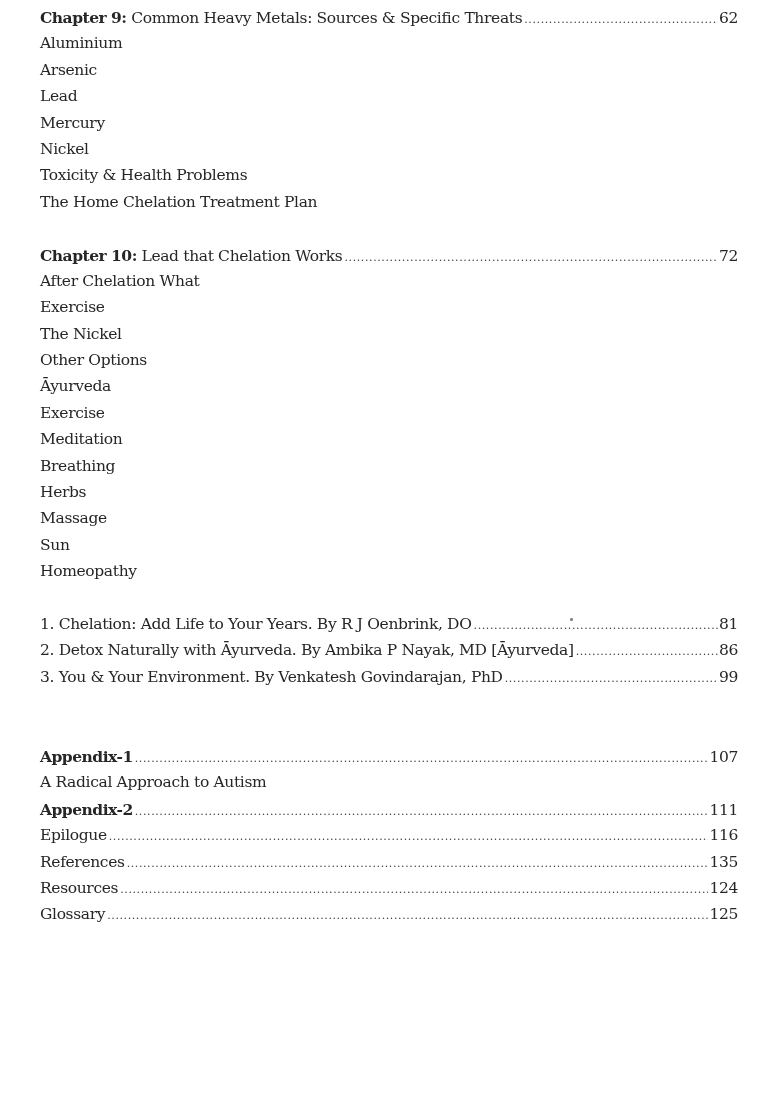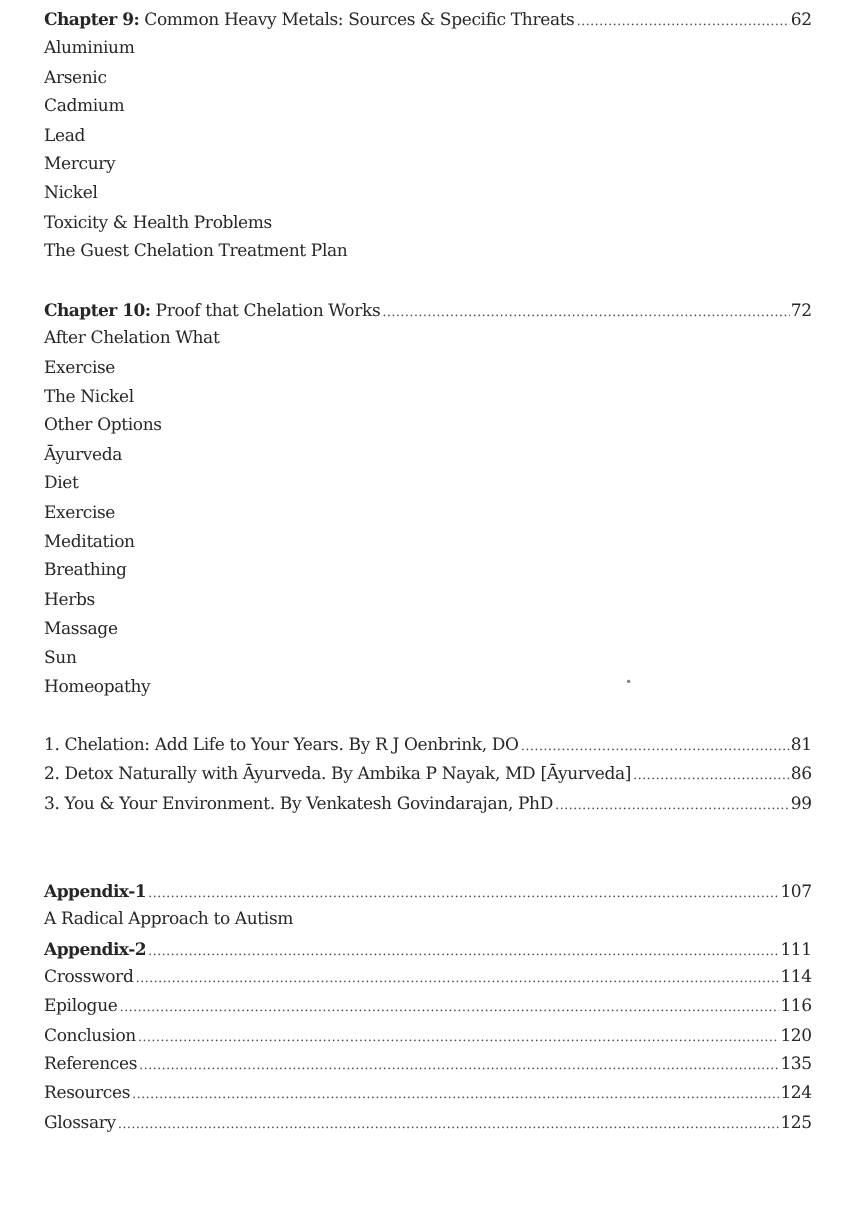--- a/index.html
+++ b/index.html
@@ -35,40 +35,38 @@
 
 <div class="page">
 
   <div class="line">
     <span class="label"><span class="b">Chapter 9:</span><span> Common Heavy Metals: Sources &amp; Specific Threats</span></span>
     <span class="leader"></span>
     <span class="pg">62</span>
   </div>
   <div class="line">Aluminium</div>
   <div class="line">Arsenic</div>
-  <div class="line">Cadmium</div>
   <div class="line">Lead</div>
   <div class="line">Mercury</div>
   <div class="line">Nickel</div>
   <div class="line">Toxicity &amp; Health Problems</div>
-  <div class="line">The Guest Chelation Treatment Plan</div>
+  <div class="line">The Home Chelation Treatment Plan</div>
 
   <div class="gap"></div>
 
   <div class="line">
-    <span class="label"><span class="b">Chapter 10:</span><span> Proof that Chelation Works</span></span>
+    <span class="label"><span class="b">Chapter 10:</span><span> Lead that Chelation Works</span></span>
     <span class="leader"></span>
     <span class="pg">72</span>
   </div>
   <div class="line">After Chelation What</div>
   <div class="line">Exercise</div>
   <div class="line">The Nickel</div>
   <div class="line">Other Options</div>
   <div class="line">Āyurveda</div>
-  <div class="line">Diet</div>
   <div class="line">Exercise</div>
   <div class="line">Meditation</div>
   <div class="line">Breathing</div>
   <div class="line">Herbs</div>
   <div class="line">Massage</div>
   <div class="line">Sun</div>
   <div class="line">Homeopathy</div>
 
   <div class="gap"></div>
 
@@ -100,33 +98,23 @@
   </div>
   <div class="line">A Radical Approach to Autism</div>
 
   <div class="line">
     <span class="label b">Appendix-2</span>
     <span class="leader"></span>
     <span class="pg">111</span>
   </div>
 
   <div class="line">
-    <span class="label">Crossword</span>
-    <span class="leader"></span>
-    <span class="pg">114</span>
-  </div>
-  <div class="line">
     <span class="label">Epilogue</span>
     <span class="leader"></span>
     <span class="pg">116</span>
-  </div>
-  <div class="line">
-    <span class="label">Conclusion</span>
-    <span class="leader"></span>
-    <span class="pg">120</span>
   </div>
   <div class="line">
     <span class="label">References</span>
     <span class="leader"></span>
     <span class="pg">135</span>
   </div>
   <div class="line">
     <span class="label">Resources</span>
     <span class="leader"></span>
     <span class="pg">124</span>

